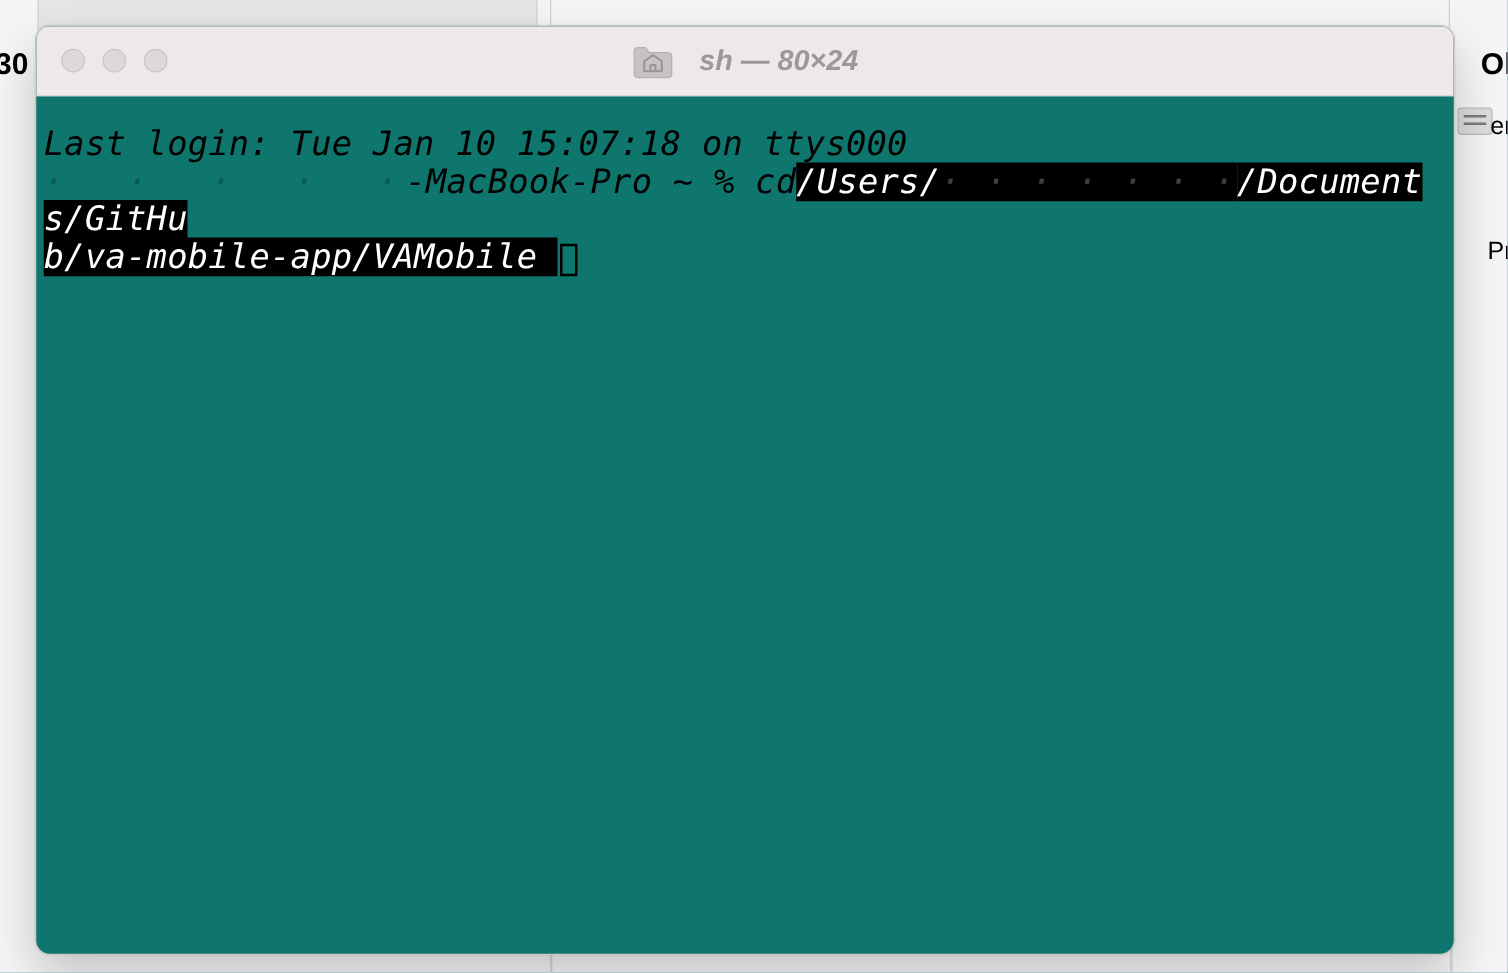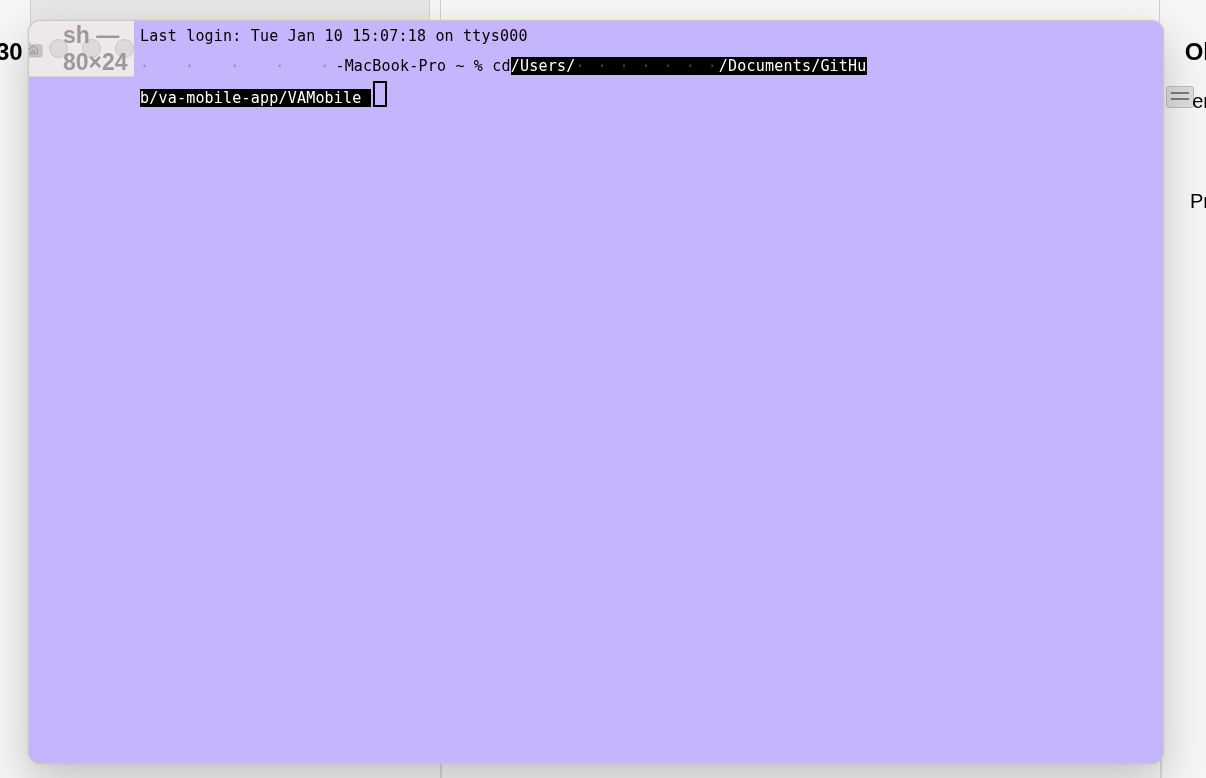--- a/index.html
+++ b/index.html
@@ -63,26 +63,28 @@
   #bg-line-1 { top: 44px; left: 440px; height: 734px; }
   #bg-line-2 { top: 44px; right: 44px; height: 734px; }
 
   
   .terminal-window {
     position: absolute;
     top: 20px;
     left: 28px;
     width: 1136px;
     height: 744px;
-    background: #c4b5fd;
+    background: #0f766e;
     border: 1px solid #c9c9c9;
     border-radius: 12px;
     box-shadow: 0 18px 40px rgba(0,0,0,0.20), 0 0 0 1px rgba(0,0,0,0.03);
     overflow: hidden;
     display: flex;
+    flex-direction: column;
+    font-style: italic;
   }
 
   .titlebar {
     height: 56px;
     background: #ece8eb;
     border-bottom: 1px solid #d7d3d6;
     display: flex;
     align-items: center;
     position: relative;
     flex-shrink: 0;
@@ -114,23 +116,23 @@
   }
   .folder-icon {
     width: 34px;
     height: 28px;
     position: relative;
   }
   .folder-icon svg { width: 100%; height: 100%; display:block; }
 
   .terminal-content {
     flex: 1;
-    padding: 0 6px 6px 6px;
+    padding: 24px 6px 6px 6px;
     font-family: "SF Mono","Menlo","Monaco","Consolas",monospace;
-    font-size: 15px;
+    font-size: 27px;
     line-height: 30px;
     letter-spacing: 0.2px;
     color: #000;
     white-space: pre-wrap;
     word-break: break-all;
     overflow: hidden;
   }
 
   .term-line { display: block; }
 

